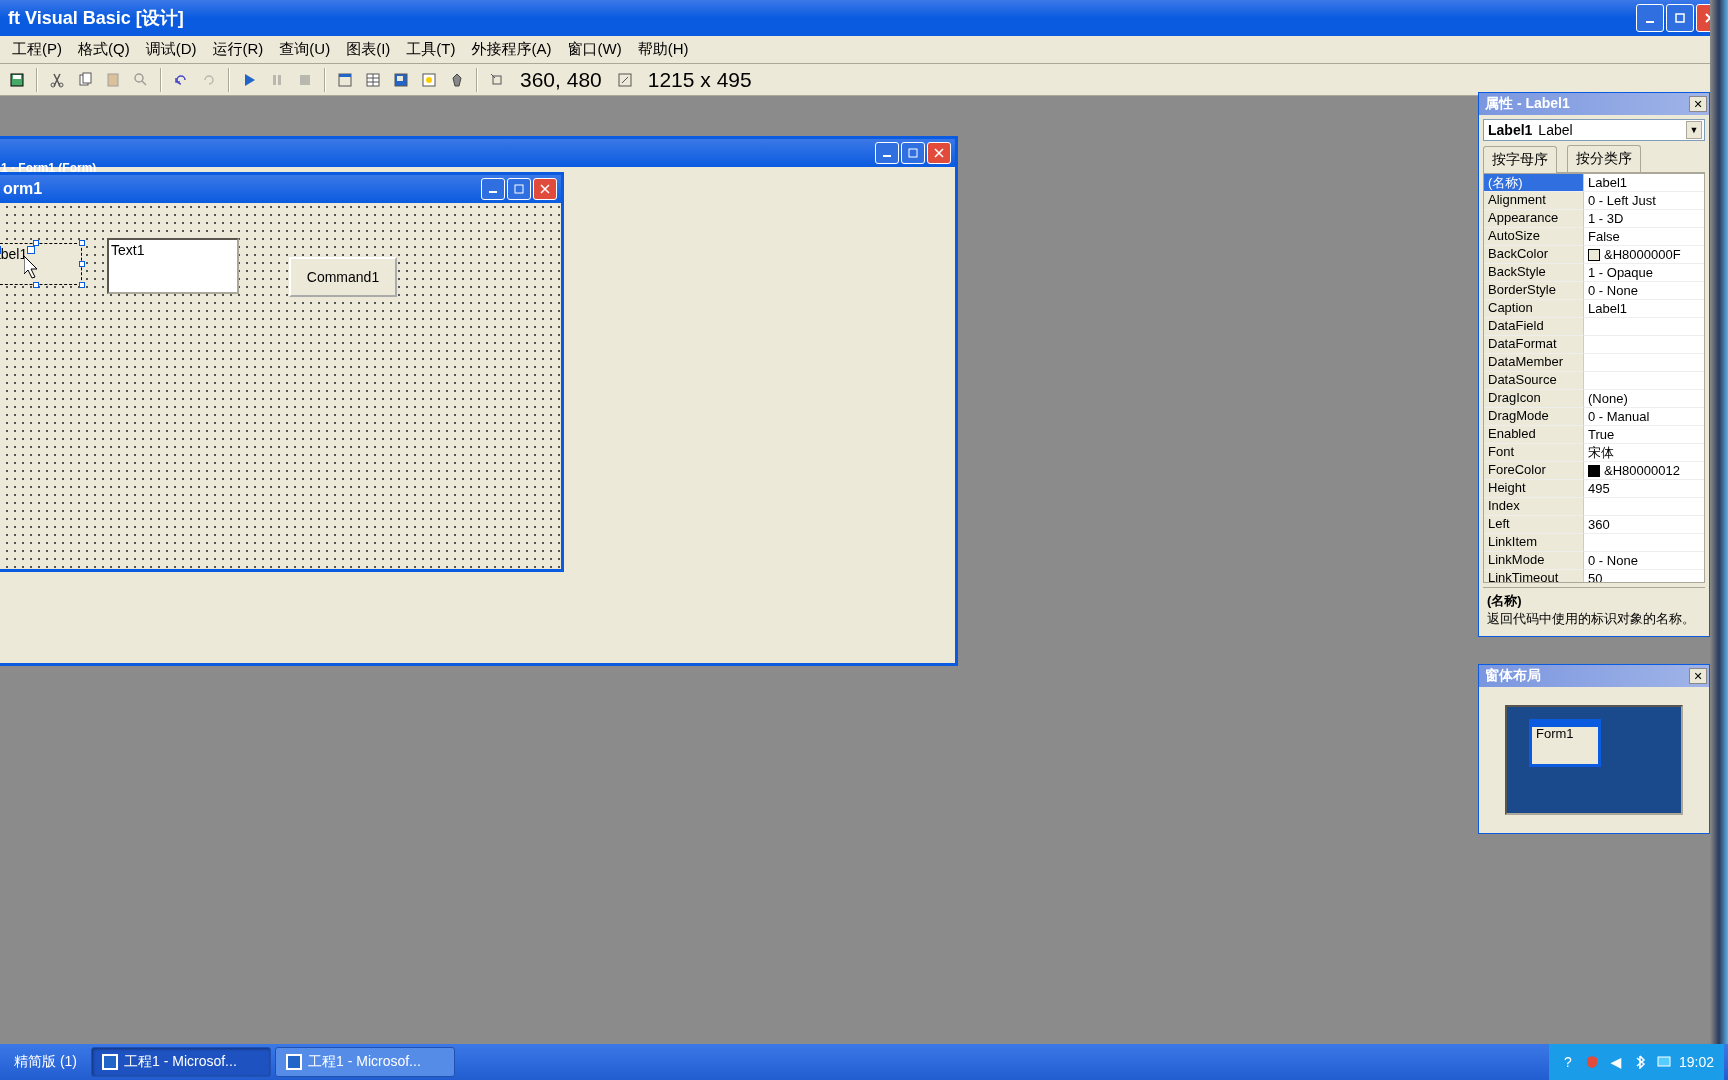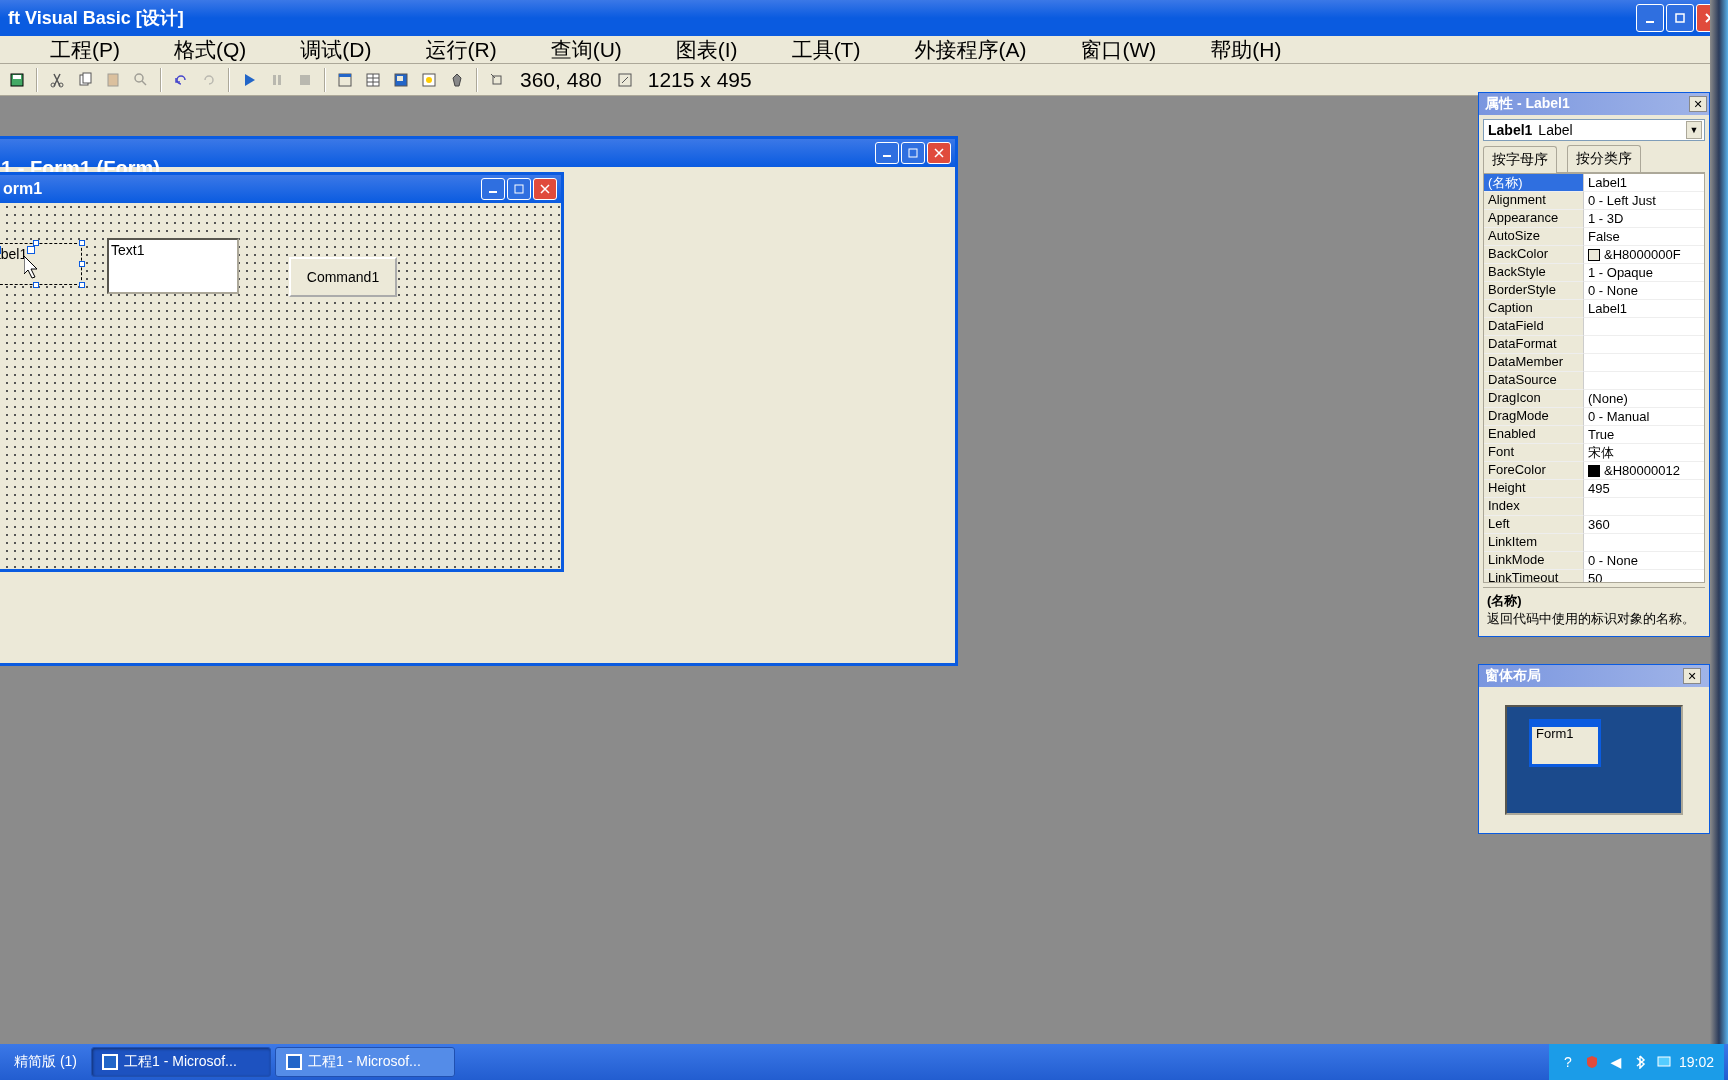--- a/index.html
+++ b/index.html
@@ -10,35 +10,35 @@
 .app-title { color: white; font-size: 18px; font-weight: bold; }
 .win-controls { display: flex; gap: 2px; }
 .win-btn { width: 28px; height: 28px; border: 1px solid #fff; border-radius: 3px; display: flex; align-items: center; justify-content: center; font-size: 14px; color: white; cursor: pointer; }
 .win-min { background: #2F6FE0; }
 .win-max { background: #2F6FE0; }
 .win-close { background: #E04B3C; }
 .win-btn svg { width: 14px; height: 14px; }
 
 
 .menubar { background: #ECE9D8; height: 28px; display: flex; align-items: center; padding: 0 4px; border-bottom: 1px solid #aca899; }
-.menu-item { padding: 4px 8px; font-size: 21px; cursor: pointer; margin-left: 38px; }
+.menu-item { padding: 4px 8px; font-size: 15px; cursor: pointer; }
 
 
 .toolbar { background: #ECE9D8; height: 32px; display: flex; align-items: center; padding: 0 4px; gap: 2px; border-bottom: 1px solid #aca899; }
 .tool-btn { width: 26px; height: 26px; display: flex; align-items: center; justify-content: center; cursor: pointer; border: 1px solid transparent; }
 .tool-sep { width: 2px; height: 24px; background: #aca899; margin: 0 4px; border-right: 1px solid #fff; }
 .tool-coords { font-size: 21px; padding: 0 8px; }
 
 
 .mdi-area { position: absolute; top: 96px; left: 0; right: 0; bottom: 0; background: #8B8B8B; }
 
 
 .child-window { position: absolute; left: -10px; top: 40px; width: 968px; height: 530px; background: #ECE9D8; border: 3px solid #0A5BE0; }
 .child-titlebar { background: linear-gradient(to bottom, #3B78E7, #0A5BE0); height: 28px; display: flex; align-items: center; justify-content: space-between; padding: 0 4px 0 8px; }
-.child-title { color: white; font-size: 20px; font-weight: bold; margin-top: 30px; }
+.child-title { color: white; font-size: 12px; font-weight: bold; margin-top: 30px; }
 .child-controls { display: flex; gap: 2px; }
 .child-btn { width: 24px; height: 22px; border: 1px solid #fff; border-radius: 3px; display: flex; align-items: center; justify-content: center; font-size: 12px; color: white; cursor: pointer; background: #2F6FE0; }
 .child-btn.close { background: #E04B3C; }
 
 
 .form-window { position: absolute; left: -8px; top: 76px; width: 572px; height: 400px; border: 3px solid #0A5BE0; background: #ECE9D8; }
 .form-titlebar { background: linear-gradient(to bottom, #3B78E7, #0A5BE0); height: 28px; display: flex; align-items: center; justify-content: space-between; padding: 0 4px 0 8px; }
 .form-title { color: white; font-size: 16px; font-weight: bold; }
 .form-canvas { position: relative; height: calc(100% - 28px); background: #ECE9D8; background-image: radial-gradient(#555 1px, transparent 1px); background-size: 8px 8px; }
 
@@ -72,21 +72,21 @@
 .prop-row { display: flex; height: 18px; font-size: 13px; }
 .prop-name { width: 100px; padding-left: 4px; border-right: 1px solid #ccc; border-bottom: 1px solid #eee; background: #ECE9D8; overflow: hidden;}
 .prop-value { flex: 1; padding-left: 4px; border-bottom: 1px solid #eee; background: white; overflow: hidden; display: flex; align-items: center; gap: 4px;}
 .prop-row.selected .prop-name { background: #2F6FE0; color: white; }
 .prop-swatch { width: 12px; height: 12px; border: 1px solid #000; display: inline-block;}
 .props-desc { margin: 4px; padding: 4px; font-size: 13px; border-top: 1px solid #aca899;}
 .props-desc .desc-name { font-weight: bold; }
 
 
 .layout-panel { position: absolute; right: 18px; top: 664px; width: 232px; height: 170px; background: #ECE9D8; border: 1px solid #0A5BE0;}
-.layout-titlebar { background: linear-gradient(to right, #7A96DF, #A0B4E8); height: 22px; display: flex; align-items: center; justify-content: space-between; padding: 0 8px 0 6px; }
+.layout-titlebar { background: linear-gradient(to right, #7A96DF, #A0B4E8); height: 22px; display: flex; align-items: center; justify-content: space-between; padding: 0 2px 0 6px; }
 .layout-body { padding: 12px; display: flex; align-items: center; justify-content: center; height: calc(100% - 22px);}
 .layout-screen { width: 178px; height: 110px; background: #1B4A8C; border: 2px inset #aca899;}
 .layout-form { position: relative; left: 22px; top: 12px; width: 72px; height: 48px; background: #ECE9D8; border: 3px solid #0A5BE0; font-size: 13px; padding: 4px;}
 .layout-form::before { content: ""; position: absolute; top: -3px; left: -3px; right: -3px; height: 8px; background: #0A5BE0;}
 
 
 .taskbar { position: absolute; bottom: 0; left: 0; right: 0; height: 36px; background: linear-gradient(to bottom, #3B78E7, #225DD0); display: flex; align-items: center; justify-content: space-between; padding: 0 4px;}
 .taskbar-left { display: flex; align-items: center; gap: 4px;}
 .task-item { height: 30px; padding: 0 10px; background: #548CE8; border: 1px solid #2050B0; color: white; font-size: 14px; display: flex; align-items: center; gap: 6px; cursor: pointer; border-radius: 3px; min-width: 180px;}
 .task-item.active { background: #1D52C0; box-shadow: inset 1px 1px 3px rgba(0,0,0,0.4);}

